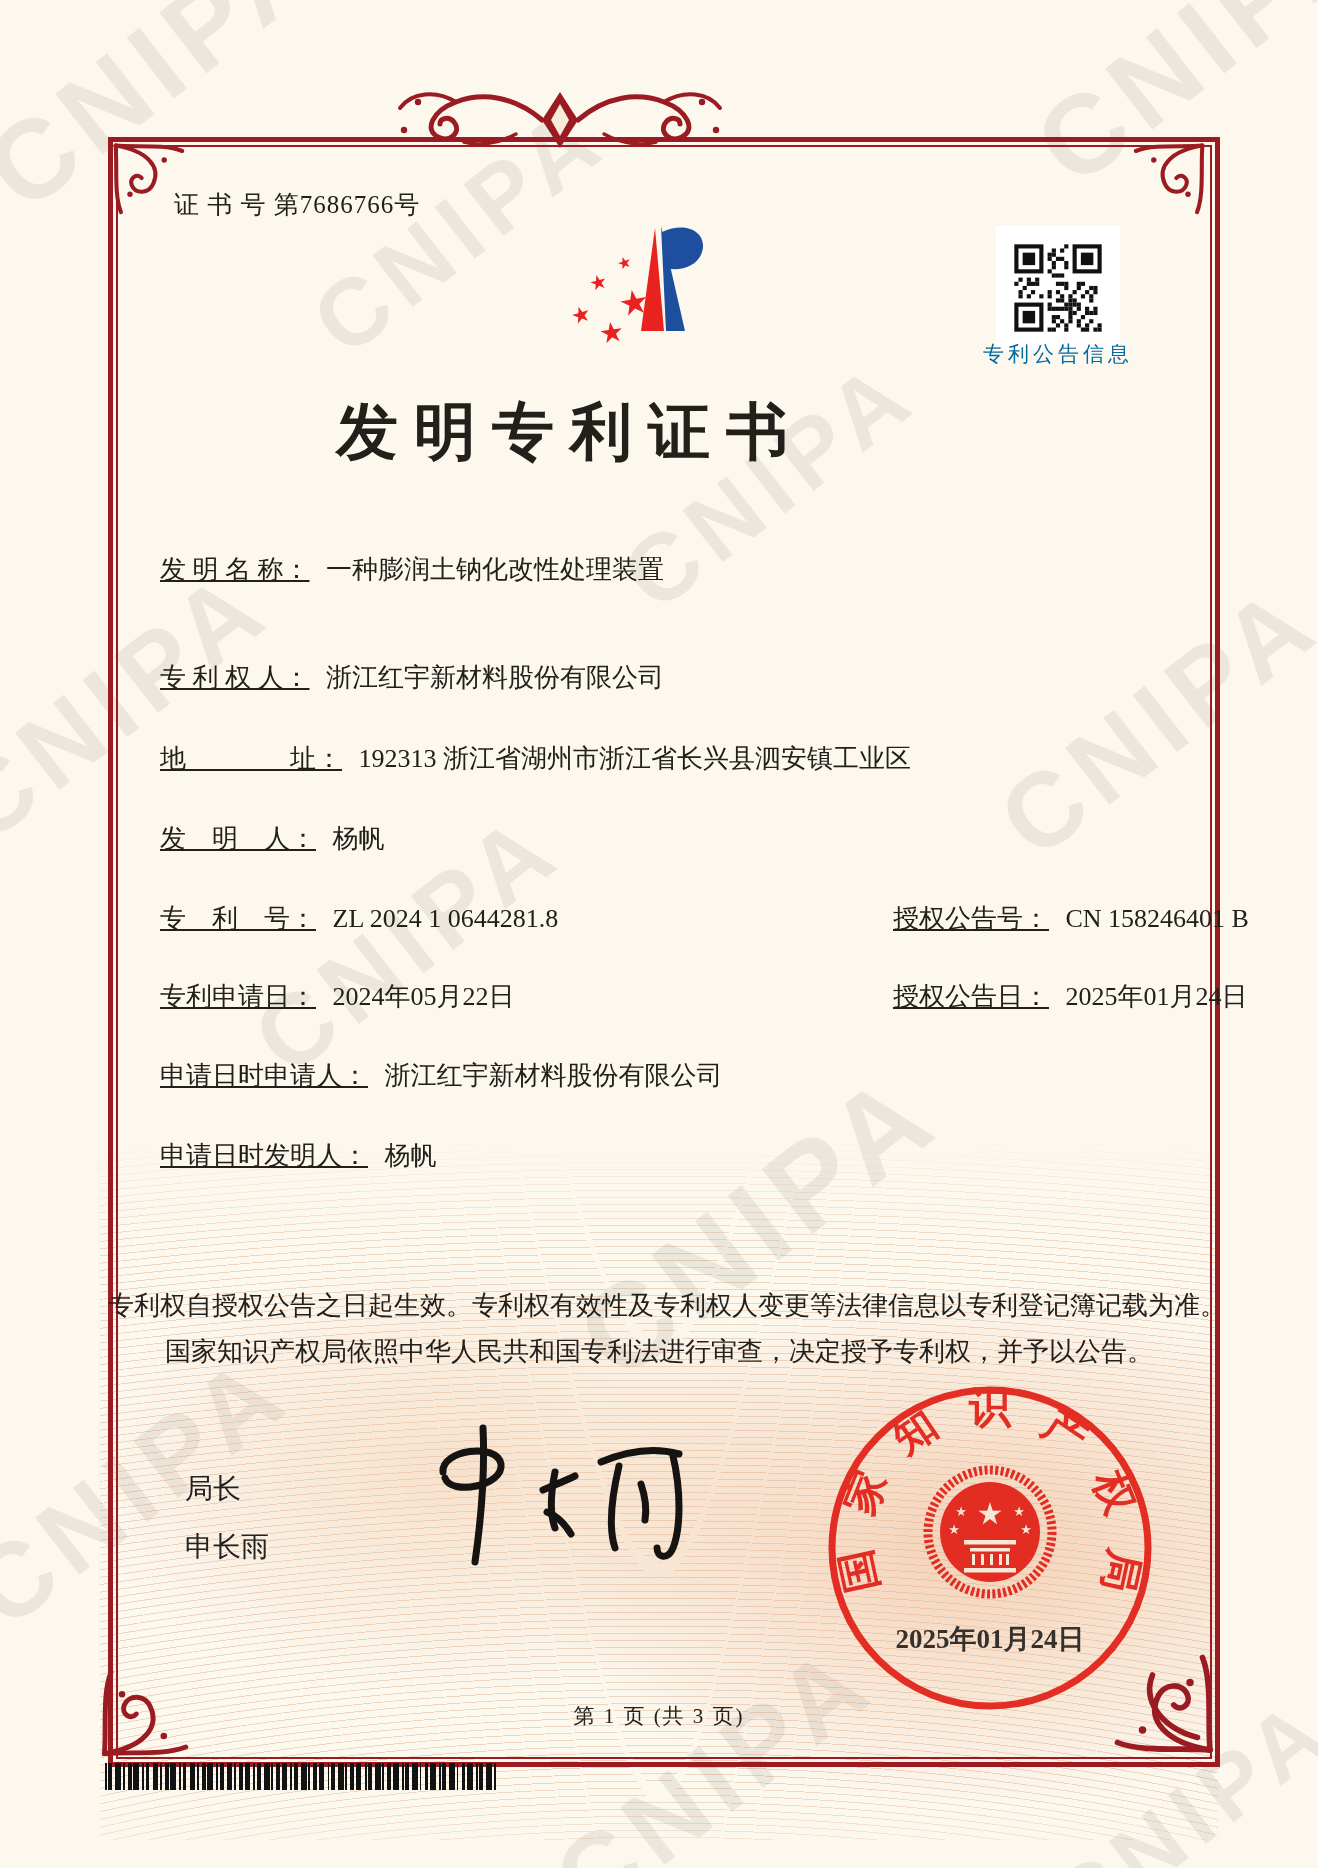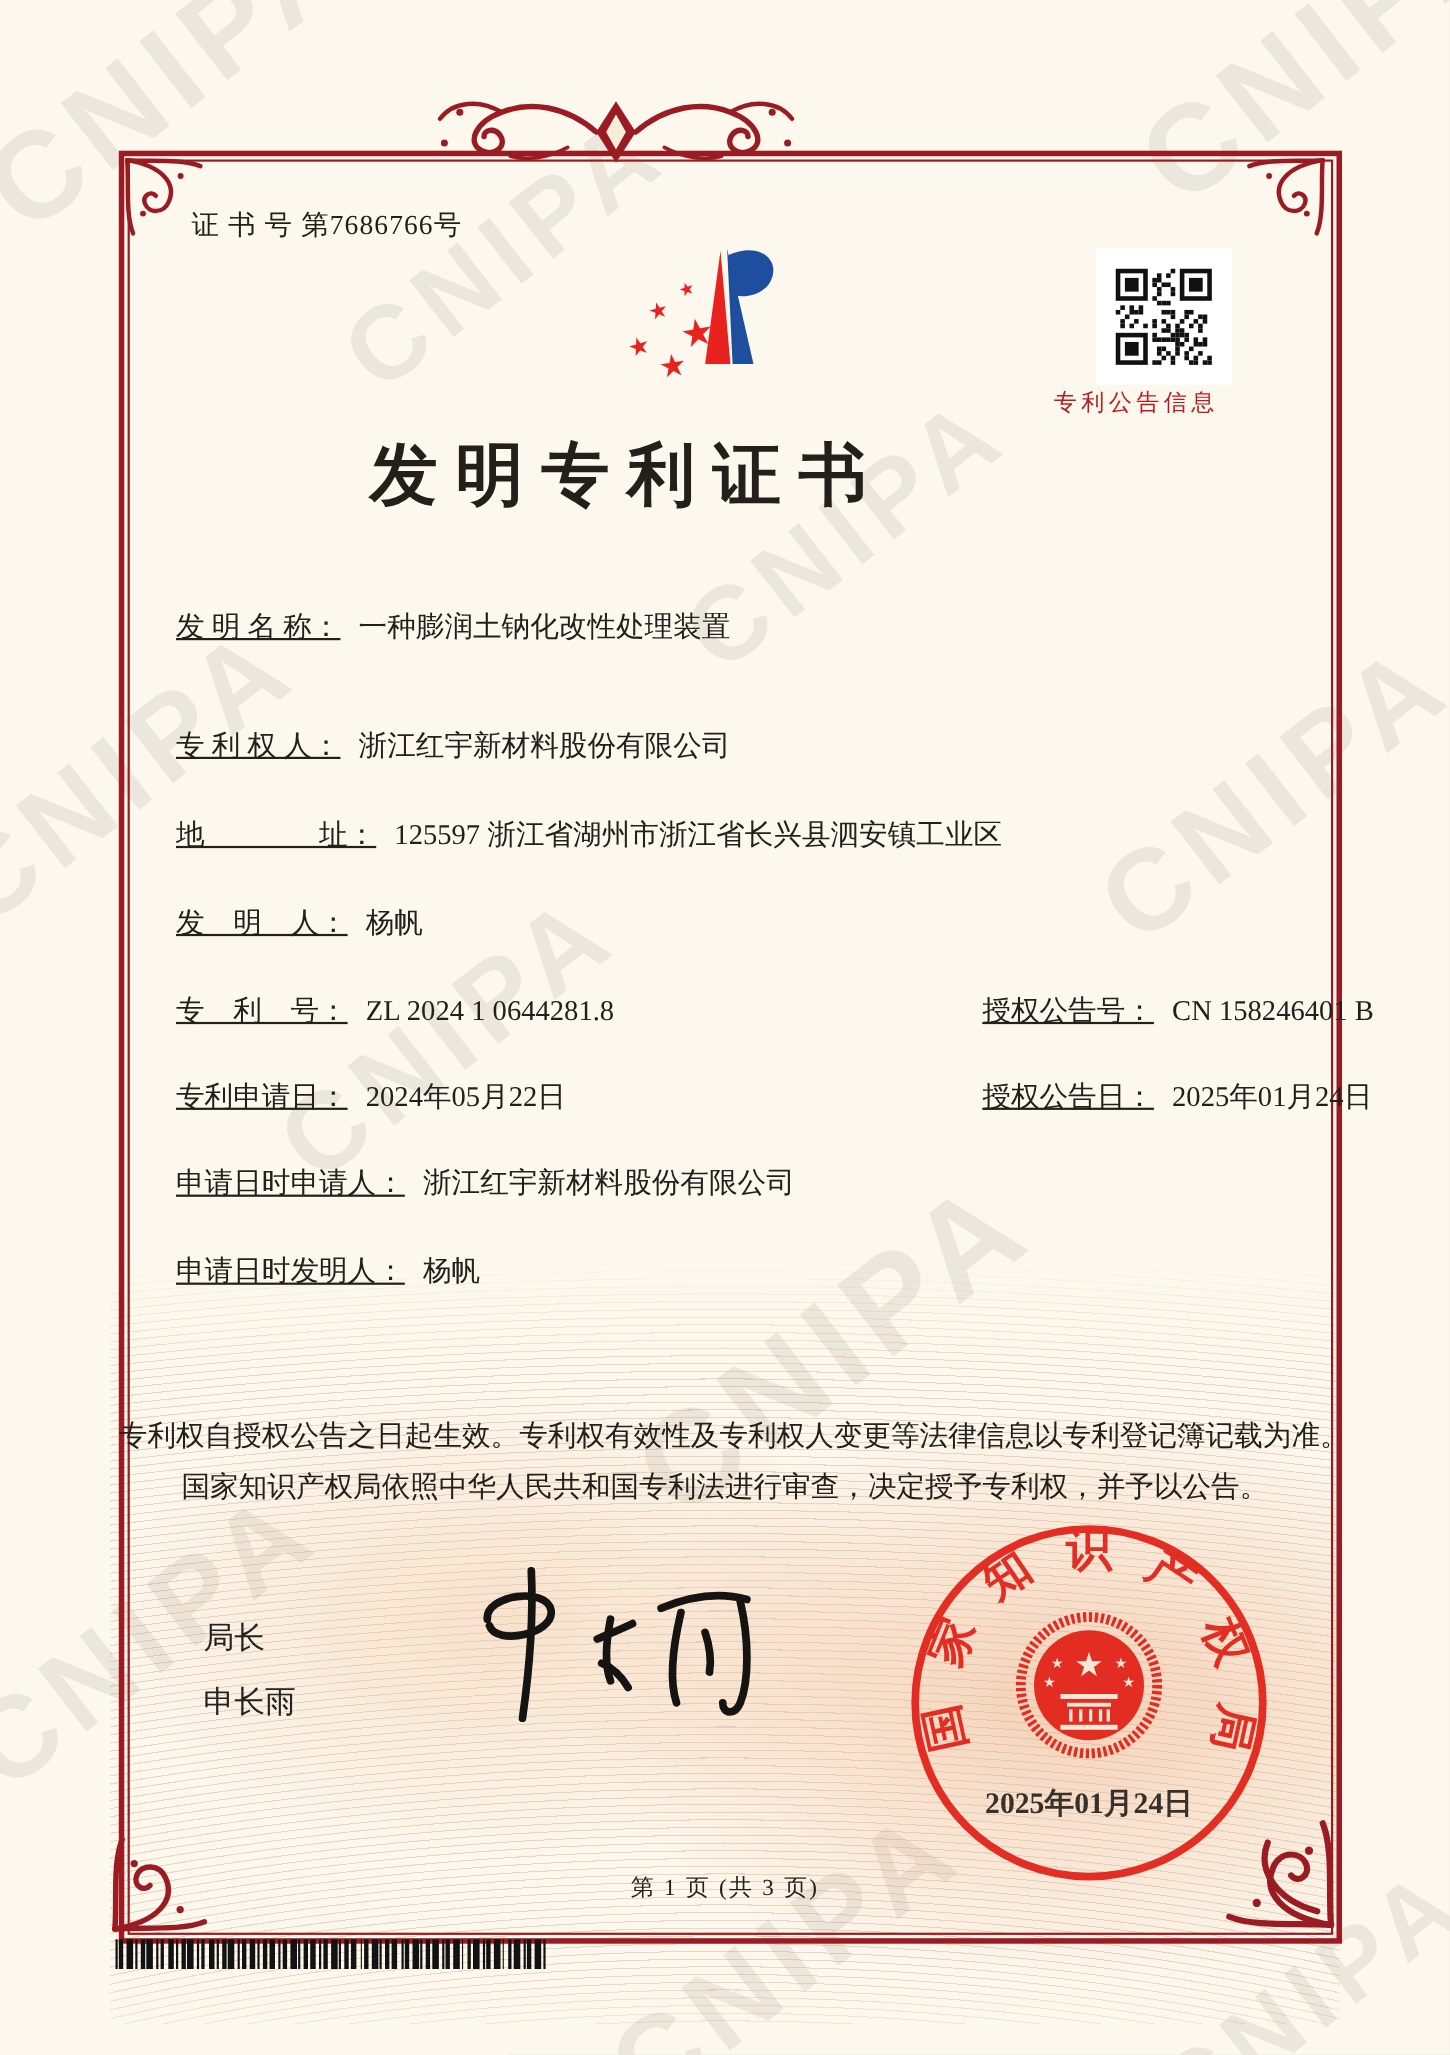--- a/index.html
+++ b/index.html
@@ -28,22 +28,22 @@
   
   .frame{position:absolute;left:108px;top:137px;width:1102px;height:1620px;
     border:5px solid #9a1c22;}
   .frame .inner{position:absolute;inset:3px;border:2px solid #9a1c22;}
   .orn{position:absolute;}
   
   .certno{position:absolute;left:146px;top:188px;font-size:25px;letter-spacing:1px;margin-left:28px;}
   .logo{position:absolute;left:450px;top:186px;}
   .qrbox{position:absolute;left:996px;top:226px;width:124px;height:124px;background:#fff;
     display:flex;align-items:center;justify-content:center;}
-  .qrcap{position:absolute;left:958px;top:352px;width:200px;
-    font-size:21px;letter-spacing:4px;color:#b91c1c;}
+  .qrcap{position:absolute;left:958px;top:340px;width:200px;text-align:center;
+    font-size:21px;letter-spacing:4px;color:#0369a1;}
   .title{position:absolute;left:238px;top:390px;width:664px;text-align:center;
     font-size:62px;font-weight:700;letter-spacing:16px;white-space:nowrap;}
   
   .row{position:absolute;left:160px;font-size:26px;white-space:nowrap;}
   .row .lbl{display:inline-block;text-decoration:underline;}
   .row .val{display:inline-block;margin-left:10px;}
   .col2{position:absolute;left:733px;top:0;}
   
   .stline{position:absolute;left:108px;width:1102px;text-align:center;
     font-size:26px;white-space:nowrap;}
@@ -270,21 +270,21 @@
   <div class="row" style="top:552px;">
     <span class="lbl">发 明 名 称：</span>
     <span class="val">一种膨润土钠化改性处理装置</span>
   </div>
   <div class="row" style="top:660px;">
     <span class="lbl">专 利 权 人：</span>
     <span class="val">浙江红宇新材料股份有限公司</span>
   </div>
   <div class="row" style="top:741px;">
     <span class="lbl">地　　　　址：</span>
-    <span class="val">125597 浙江省湖州市浙江省长兴县泗安镇工业区</span>
+    <span class="val">192313 浙江省湖州市浙江省长兴县泗安镇工业区</span>
   </div>
   <div class="row" style="top:821px;">
     <span class="lbl">发　明　人：</span>
     <span class="val">杨帆</span>
   </div>
 
   <div class="row" style="top:901px;width:1050px;">
     <span class="lbl">专　利　号：</span>
     <span class="val">ZL 2024 1 0644281.8</span>
     <span class="col2">

